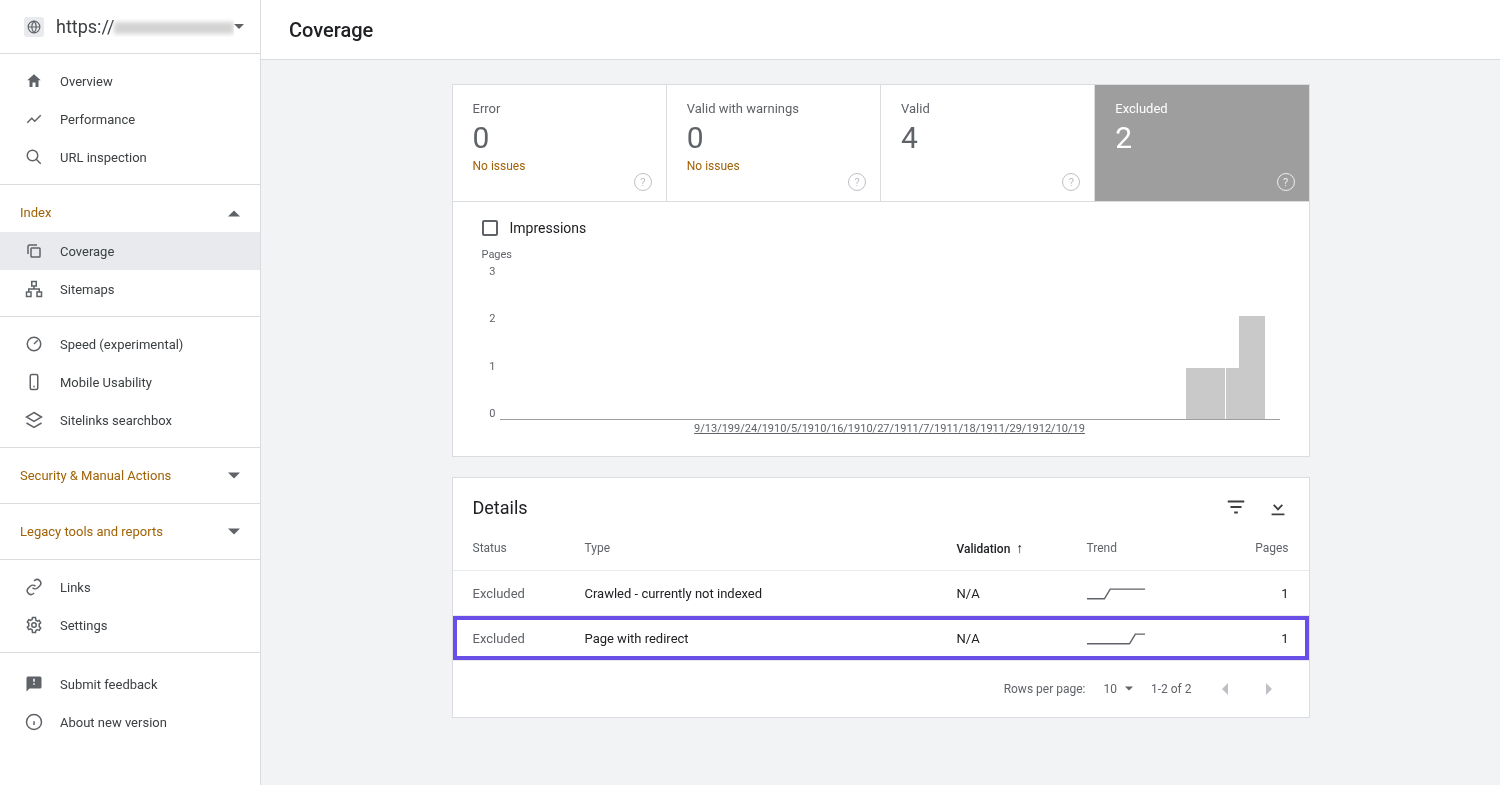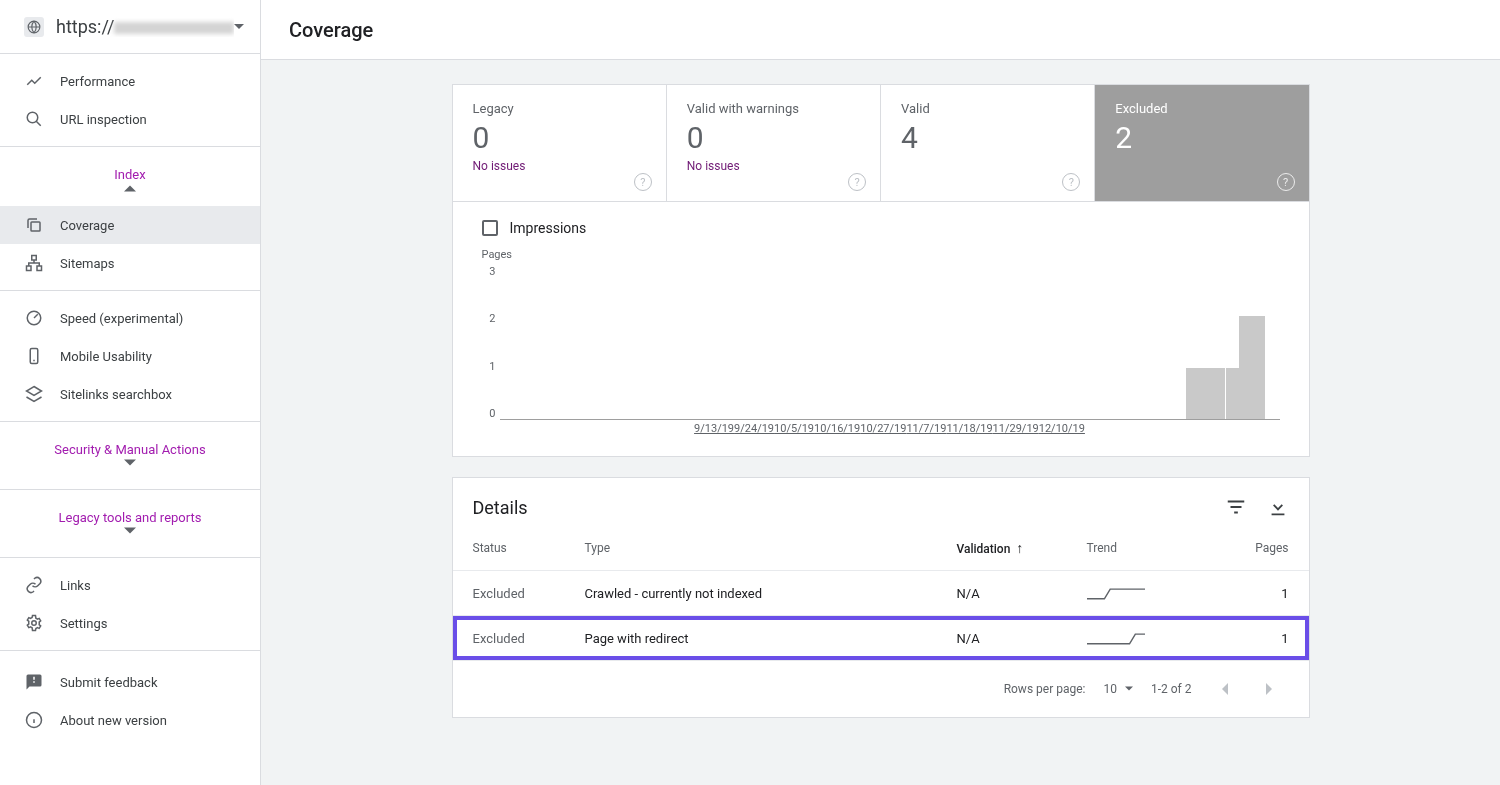--- a/index.html
+++ b/index.html
@@ -8,42 +8,42 @@
 
 .sidebar { position:absolute; left:0; top:0; width:261px; height:785px; background:#fff; border-right:1px solid #dadce0; }
 .property-selector { display:flex; align-items:center; padding:16px 16px 16px 24px; border-bottom:1px solid #dadce0; cursor:pointer; }
 .property-selector .globe { width:20px; height:20px; border-radius:3px; background:#e8eaed; display:flex; align-items:center; justify-content:center; margin-right:12px; }
 .property-selector .url { font-size:18px; color:#3c4043; flex:1; white-space:nowrap; overflow:hidden; }
 .property-selector .blur { display:inline-block; width:120px; height:12px; background:#d4d4d4; filter:blur(2px); vertical-align:middle; }
 .chev { color:#5f6368; }
 
 .nav-section { padding:8px 0; border-bottom:1px solid #dadce0; }
 .nav-section:last-child { border-bottom:none; }
-.nav-section-header { display:flex; align-items:center; justify-content:space-between; padding:12px 20px 12px 20px; font-size:13px; color:#a21caf; cursor:pointer;flex-direction:column; }
+.nav-section-header { display:flex; align-items:center; justify-content:space-between; padding:12px 20px 12px 20px; font-size:13px; color:#a16207; cursor:pointer; }
 .nav-item { display:flex; align-items:center; padding:9px 20px 9px 24px; font-size:13px; color:#3c4043; cursor:pointer; }
 .nav-item.active { background:#e8eaed; }
 .nav-item .icon { width:20px; height:20px; margin-right:16px; color:#5f6368; display:flex; align-items:center; justify-content:center; }
 .nav-item.sub { padding-left:24px; }
 
 
 .page-header { position:absolute; left:261px; top:0; right:0; height:60px; background:#fff; border-bottom:1px solid #dadce0; display:flex; align-items:center; padding:0 28px; }
 .page-header h1 { font-size:20px; font-weight:500; }
 
 
 .main { position:absolute; left:261px; top:60px; right:0; bottom:0; overflow-y:auto; padding:24px 0; }
 .content { width:858px; margin:0 auto; }
 
 
 .status-row { display:flex; }
 .status-card { flex:1; background:#fff; border:1px solid #dadce0; border-right:none; padding:16px 20px 12px; position:relative; cursor:pointer; min-height:118px; }
 .status-card:last-child { border-right:1px solid #dadce0; }
 .status-card.active { background:#9e9e9e; color:#fff; }
 .status-card .label { font-size:13px; color:#5f6368; }
 .status-card .count { font-size:30px; color:#5f6368; font-weight:400; margin-top:4px; }
-.status-card .sub { font-size:12px; color:#701a75; margin-top:4px; }
+.status-card .sub { font-size:12px; color:#a16207; margin-top:4px; }
 .status-card .help { position:absolute; right:14px; bottom:10px; width:18px; height:18px; border:1.5px solid #bdc1c6; border-radius:50%; display:flex; align-items:center; justify-content:center; font-size:11px; color:#bdc1c6; }
 .status-card.active .label, .status-card.active .count, .status-card.active .sub { color:#fff; }
 .status-card.active .help { border-color:#fff; color:#fff; opacity:0.8; }
 
 
 .chart-card { background:#fff; border:1px solid #dadce0; border-top:none; padding:18px 29px 16px; }
 .impressions-row { display:flex; align-items:center; margin-bottom:12px; }
 .checkbox { width:16px; height:16px; border:2px solid #5f6368; border-radius:2px; margin-right:12px; cursor:pointer; }
 .impressions-label { font-size:14px; color:#202124; }
 .y-label { font-size:11px; color:#5f6368; margin-bottom:4px; }
@@ -93,20 +93,28 @@
     <span class="chev">
       <svg width="10" height="10" viewBox="0 0 10 6">
           <path d="M0 0l5 5 5-5z" fill="#5f6368"></path>
         </svg>
     </span>
   </div>
 
   <div class="nav-section">
     <div class="nav-item">
       <span class="icon">
+          <svg width="18" height="18" viewBox="0 0 24 24" fill="#5f6368">
+            <path d="M12 3l9 8h-3v9h-4v-6h-4v6H6v-9H3z"></path>
+          </svg>
+        </span>
+      <span>Overview</span>
+    </div>
+    <div class="nav-item">
+      <span class="icon">
           <svg width="18" height="18" viewBox="0 0 24 24" fill="none" stroke="#5f6368" stroke-width="2">
             <path d="M3 17l6-6 4 4 8-8"></path>
           </svg>
         </span>
       <span>Performance</span>
     </div>
     <div class="nav-item">
       <span class="icon">
           <svg width="18" height="18" viewBox="0 0 24 24" fill="none" stroke="#5f6368" stroke-width="2">
             <circle cx="10" cy="10" r="7"></circle>
@@ -242,21 +250,21 @@
 
 <div class="page-header">
   <h1>Coverage</h1>
 </div>
 
 <div class="main">
   <div class="content">
 
     <div class="status-row">
       <div class="status-card">
-        <div class="label">Legacy</div>
+        <div class="label">Error</div>
         <div class="count">0</div>
         <div class="sub">No issues</div>
         <div class="help">?</div>
       </div>
       <div class="status-card">
         <div class="label">Valid with warnings</div>
         <div class="count">0</div>
         <div class="sub">No issues</div>
         <div class="help">?</div>
       </div>

